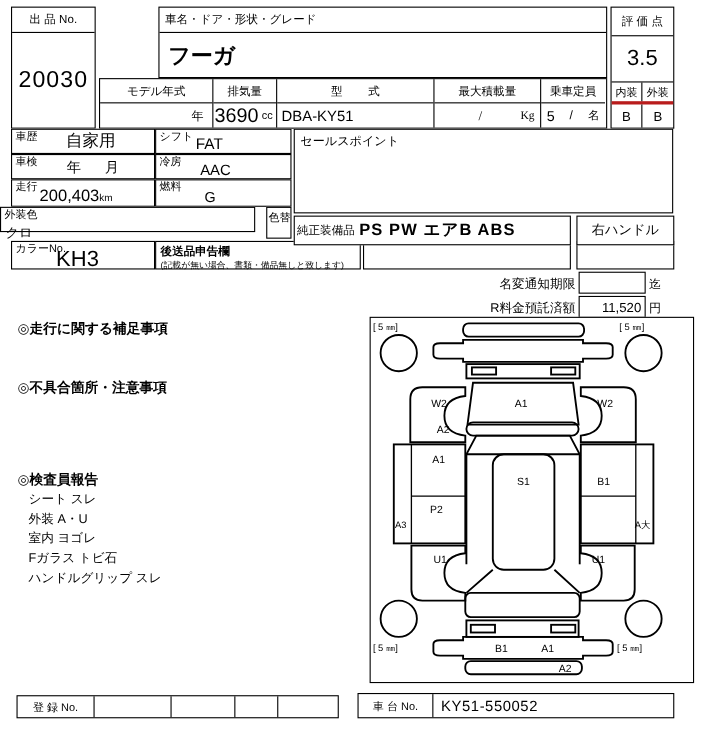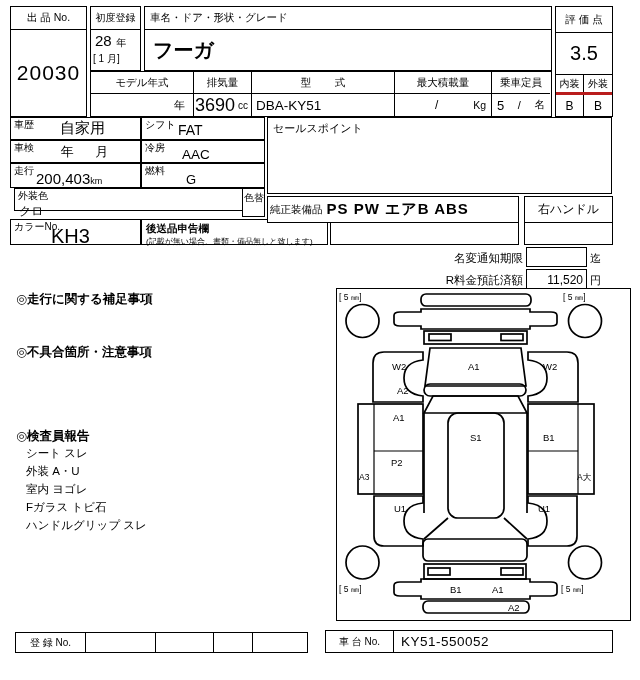--- a/index.html
+++ b/index.html
@@ -22,28 +22,20 @@
 </head>
 <body>
 
 <div class="sheet">
 
   <div class="box" id="lot-box" style="left:10px;top:6px;width:77px;height:111px;">
     <div class="head pre" style="height:23px;">出 品 No.</div>
     <div class="flexc" style="height:86px;font-size:21px;letter-spacing:1px;">20030</div>
   </div>
 
-  <div class="box" style="left:90px;top:6px;width:51px;height:65px;">
-    <div class="head" style="height:23px;font-size:10px;">初度登録</div>
-    <div style="padding:2px 0 0 4px;">
-      <span style="font-size:15px;">28</span>
-      <span style="font-size:10px;">年</span>
-    </div>
-    <div class="pre" style="padding:2px 0 0 2px;font-size:10px;">[ 1 月]</div>
-  </div>
 
   <div class="box" style="left:144px;top:6px;width:408px;height:65px;">
     <div class="head" style="height:23px;justify-content:flex-start;padding-left:5px;">車名・ドア・形状・グレード</div>
     <div style="padding:7px 0 0 8px;font-size:20px;font-weight:600;">フーガ</div>
   </div>
 
   <div class="box" style="left:555px;top:6px;width:58px;height:111px;">
     <div class="head pre" style="height:26px;">評 価 点</div>
     <div class="flexc" style="height:42px;font-size:20px;border-bottom:1px solid #000;box-sizing:border-box;">3.5</div>
     <div style="display:flex;height:20px;border-bottom:3px solid #b91c1c;box-sizing:border-box;">
@@ -65,21 +57,21 @@
       <div class="spec-head">排気量</div>
       <div class="spec-val" style="justify-content:flex-end;padding-right:3px;gap:3px;">
         <span style="font-size:18px;">3690</span>
         <span style="font-size:10px;">cc</span>
       </div>
     </div>
     <div class="spec-col" style="width:143px;">
       <div class="spec-head pre">型        式</div>
       <div class="spec-val" style="padding-left:4px;font-size:13.5px;">DBA-KY51</div>
     </div>
-    <div class="spec-col" style="width:97px;">
+    <div class="spec-col" style="width:97px;font-family:Liberation Serif, serif;">
       <div class="spec-head">最大積載量</div>
       <div class="spec-val" style="justify-content:space-between;padding:0 5px;">
         <span></span>
         <span style="font-size:12px;">/</span>
         <span style="font-size:10.5px;">Kg</span>
       </div>
     </div>
     <div class="spec-col" style="width:59px;">
       <div class="spec-head">乗車定員</div>
       <div class="spec-val" style="justify-content:space-between;padding:0 5px;">
@@ -112,21 +104,21 @@
     <span class="corner-label">走行</span>
     <div style="position:absolute;left:25px;top:6px;">
       <span style="font-size:15px;">200,403</span><span style="font-size:9px;">km</span>
     </div>
   </div>
   <div class="box" style="left:141px;top:163px;width:124px;height:25px;">
     <span class="corner-label">燃料</span>
     <div style="position:absolute;left:44px;top:8px;font-size:13px;">G</div>
   </div>
 
-  <div class="box" style="left:14px;top:188px;width:232px;height:23px;">
+  <div class="box" style="left:0;top:188px;width:232px;height:23px;">
     <span class="corner-label">外装色</span>
     <div style="position:absolute;left:4px;top:14px;font-size:12px;">クロ</div>
   </div>
   <div class="box" style="left:242px;top:188px;width:23px;height:29px;">
     <span style="position:absolute;top:2px;left:1px;font-size:10px;">色替</span>
   </div>
 
   <div class="box" style="left:10px;top:219px;width:131px;height:26px;">
     <span class="corner-label">カラーNo.</span>
     <div style="position:absolute;left:40px;top:5px;font-size:20px;">KH3</div>

